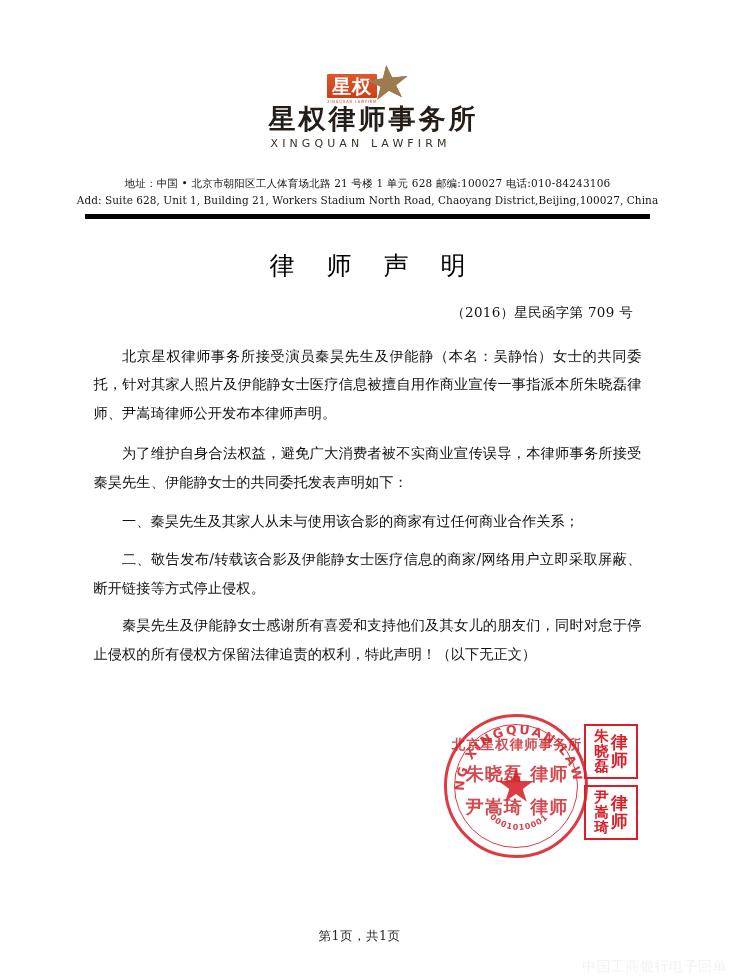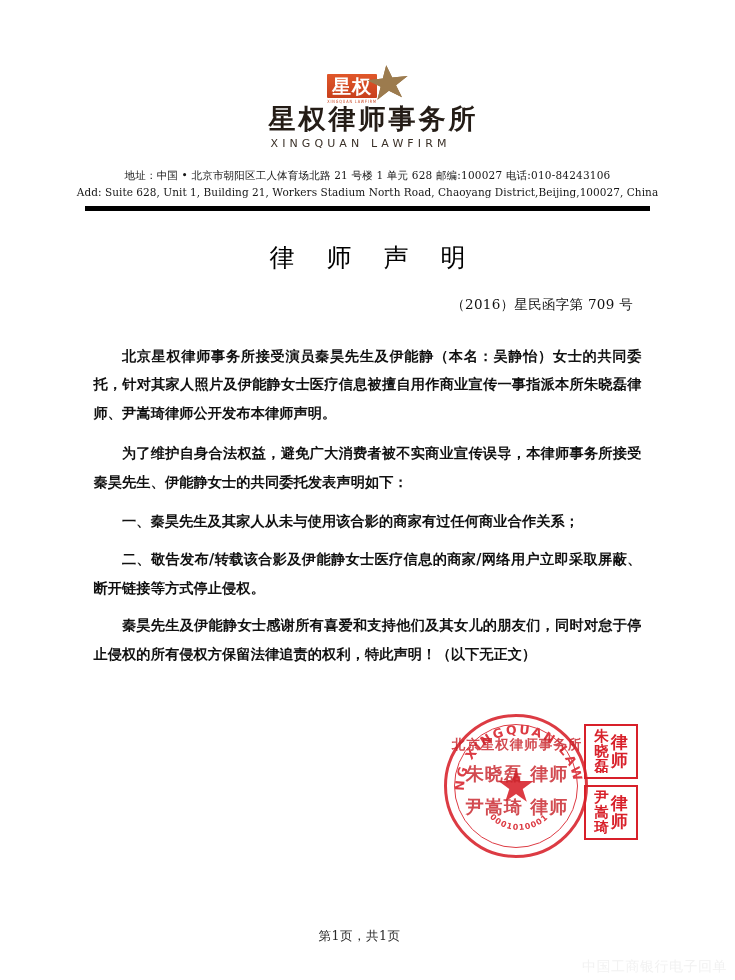--- a/index.html
+++ b/index.html
@@ -96,21 +96,21 @@
     font-family: "DejaVu Sans", "Liberation Sans", sans-serif;
     font-size: 11px;
     letter-spacing: 4.1px;
     color: #3a3027;
     margin-top: 3px;
     padding-left: 2px;
   }
 
   
   .address-block {
-    margin-top: 17px;
+    margin-top: 25px;
     text-align: center;
     line-height: 1.55;
   }
   .addr-cn {
     font-family: "DejaVu Serif", "Liberation Serif", serif;
     font-size: 10.5px;
     color: #161616;
     letter-spacing: 0.2px;
   }
   .addr-en {
@@ -146,24 +146,23 @@
     text-align: right;
     padding-right: 102px;
     font-family: "DejaVu Serif", "Liberation Serif", serif;
     font-size: 13.5px;
     color: #121212;
     letter-spacing: 0.3px;
   }
 
   
   .body-block {
-    margin: 8px auto;
+    margin: 0 auto;
     width: 548px;
     padding-top: 20px;
-    font-weight: bold;
   }
   .para {
     font-family: "DejaVu Serif", "Liberation Serif", serif;
     font-size: 14.2px;
     line-height: 2.02;
     color: #111111;
     text-align: justify;
     text-justify: inter-ideograph;
     text-indent: 2em;
     margin: 0 0 11px 0;

